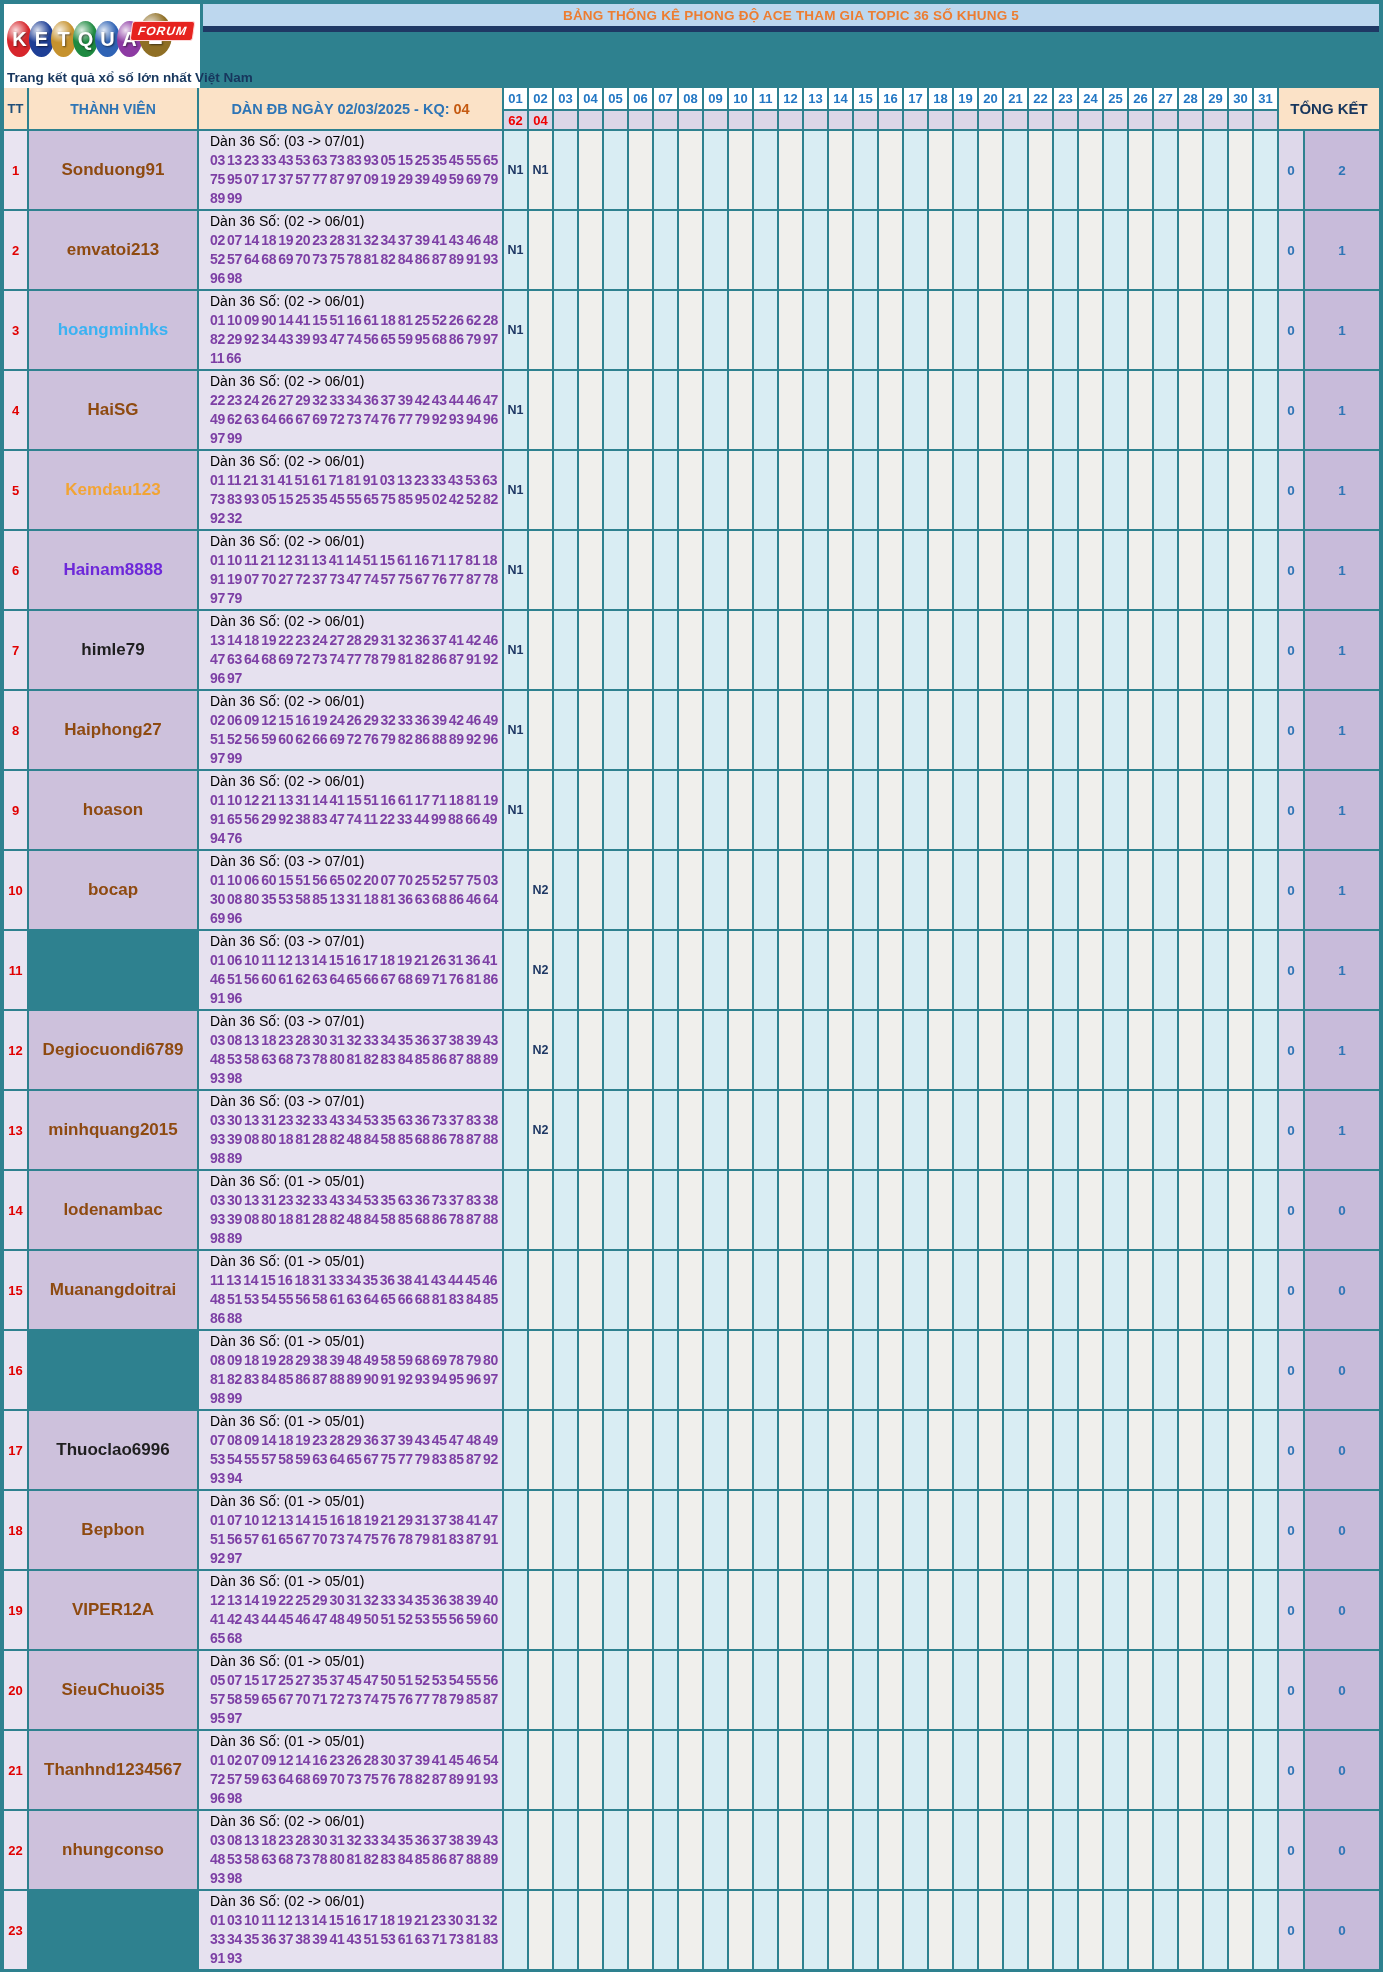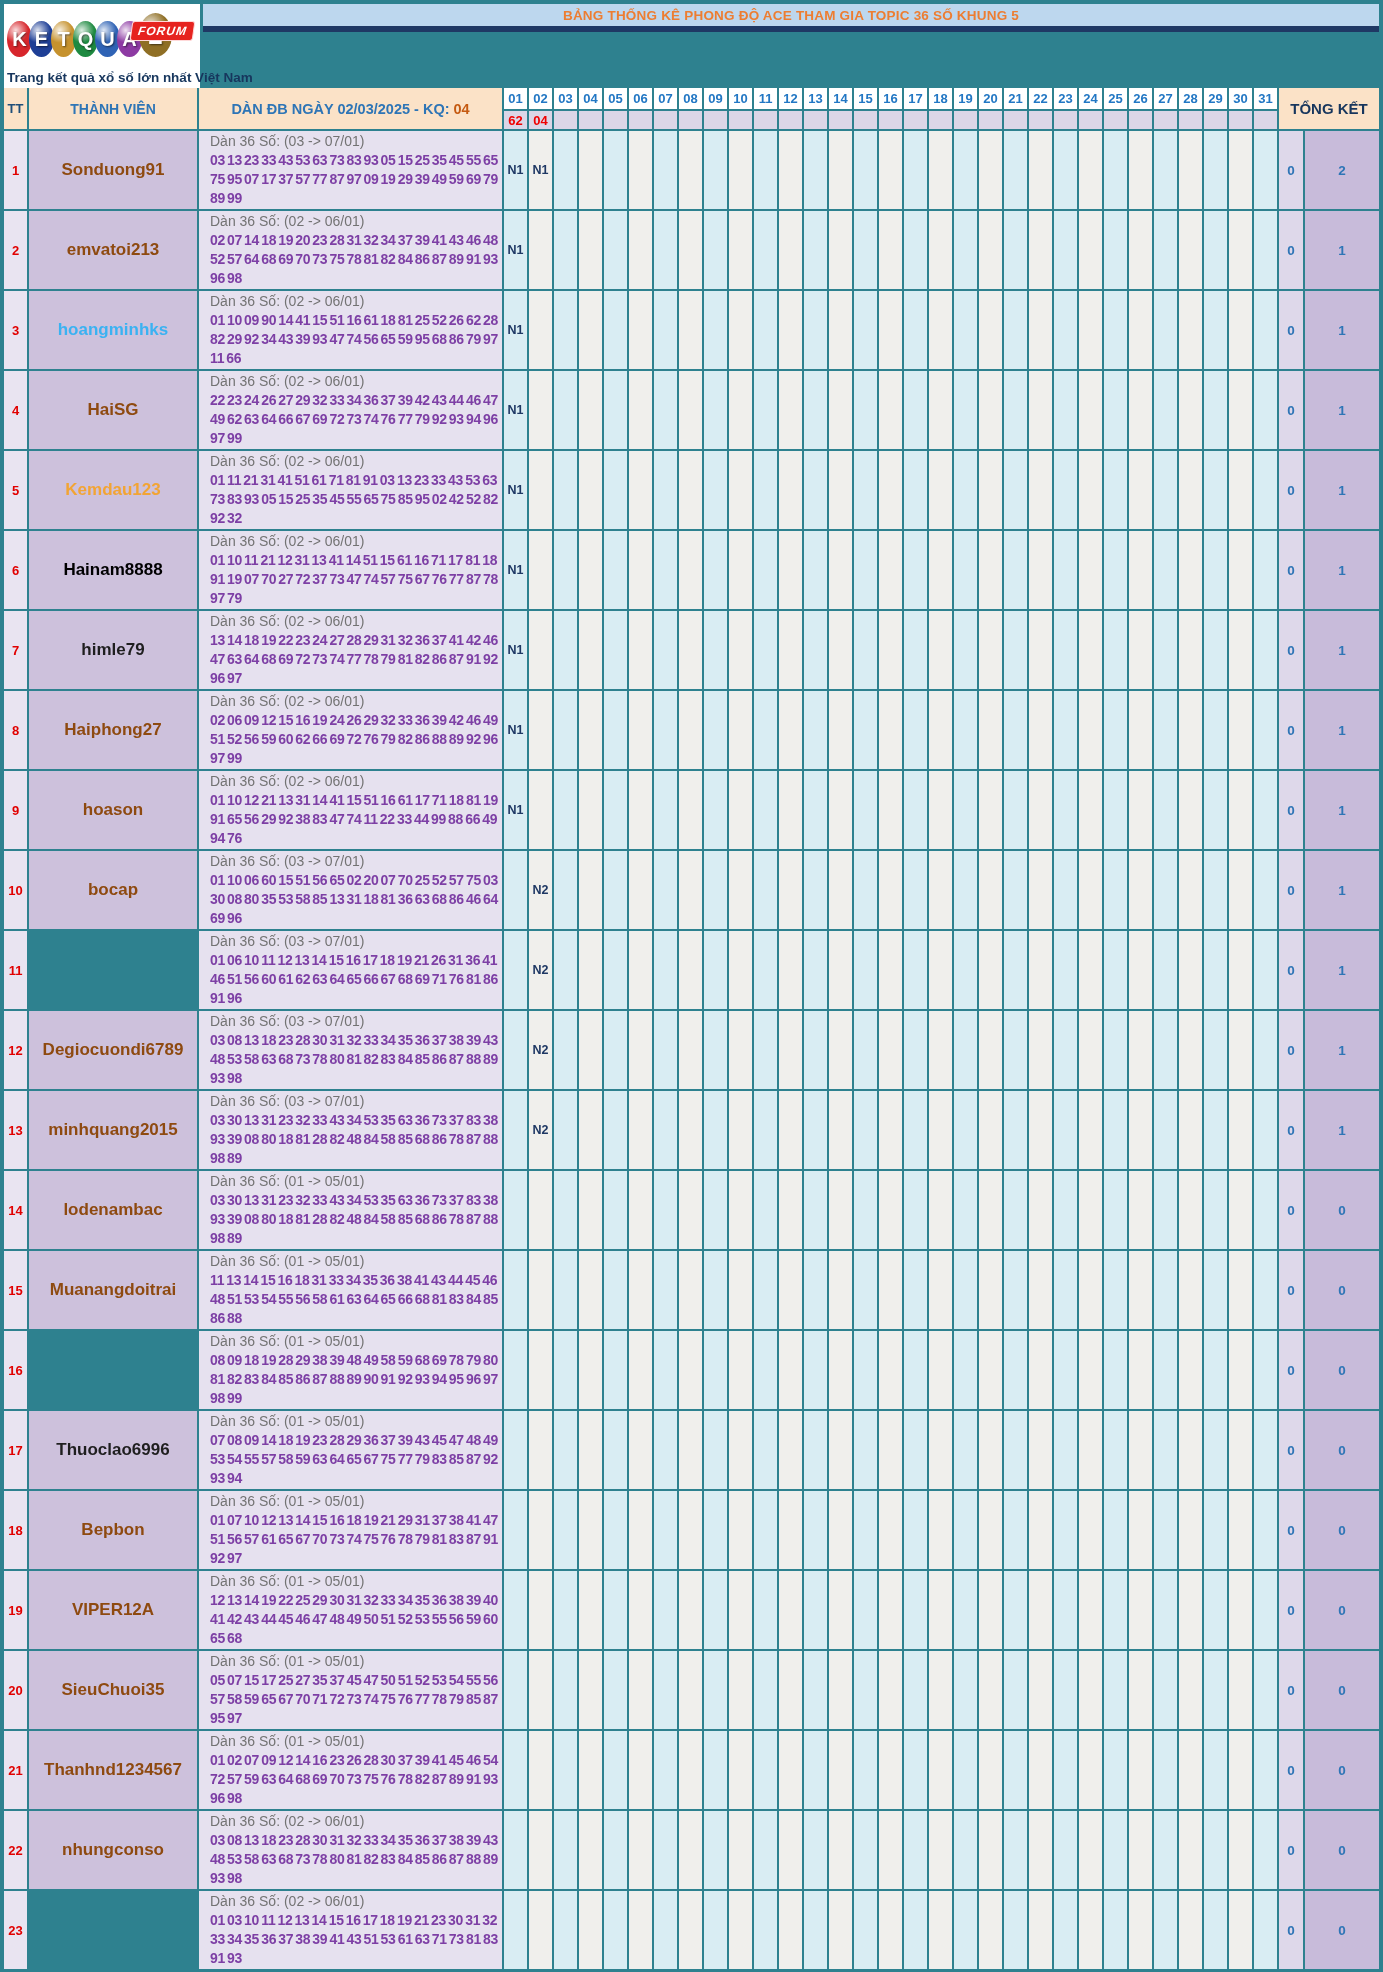--- a/index.html
+++ b/index.html
@@ -31,21 +31,21 @@
   .tt-head{grid-row:1/3;grid-column:1;color:#1f4e79;font-size:13px;}
   .member-head{grid-row:1/3;grid-column:2;color:#2e75b6;font-size:14px;}
   .dan-head{grid-row:1/3;grid-column:3;color:#2e75b6;font-size:14.5px;gap:4px;}
   .dan-head .kq-orange{color:#c55a11;}
   .tk-head{grid-row:1/3;grid-column:35/37;color:#17365d;font-size:15px;}
   .day-head{background:#ffffff;color:#2277c4;font-weight:bold;font-size:13px;}
   .kq-cell{background:#dbd6e7;color:#f00000;font-weight:bold;font-size:13px;}
   .tt-cell{background:#e9e4f1;color:#e10000;font-weight:bold;font-size:13px;}
   .member-cell{background:#cdc1dc;font-weight:bold;font-size:17px;}
   .dan-cell{background:#e6e1ef;flex-direction:column;align-items:flex-start;justify-content:center;padding-left:11px;}
-  .dan-title{font-size:14px;color:#737373;line-height:19px;white-space:nowrap;}
+  .dan-title{font-size:14px;color:#000000;line-height:19px;white-space:nowrap;}
   .dan-line{font-size:14px;font-weight:bold;color:#7d3fa5;line-height:19px;white-space:nowrap;letter-spacing:-.3px;word-spacing:-1.5px;}
   .day-cell{font-weight:bold;font-size:12.5px;color:#1f3864;}
   .day-cell.c1{background:#d9edf3;}
   .day-cell.c2{background:#f0efec;}
   .tk1{background:#ded8ea;color:#2e75b6;font-weight:bold;font-size:13.5px;}
   .tk2{background:#c8bbda;color:#2e75b6;font-weight:bold;font-size:13.5px;}
 </style>
 </head>
 <body>
 
@@ -338,21 +338,21 @@
       <div class="cell day-cell c1" style="grid-area: 7 / 28;"></div>
       <div class="cell day-cell c2" style="grid-area: 7 / 29;"></div>
       <div class="cell day-cell c1" style="grid-area: 7 / 30;"></div>
       <div class="cell day-cell c2" style="grid-area: 7 / 31;"></div>
       <div class="cell day-cell c1" style="grid-area: 7 / 32;"></div>
       <div class="cell day-cell c2" style="grid-area: 7 / 33;"></div>
       <div class="cell day-cell c1" style="grid-area: 7 / 34;"></div>
       <div class="cell tk1" style="grid-area: 7 / 35;">0</div>
       <div class="cell tk2" style="grid-area: 7 / 36;">1</div>
       <div class="cell tt-cell" style="grid-area: 8 / 1;">6</div>
-      <div class="cell member-cell" style="grid-area: 8 / 2; color: #000000;">Hainam8888</div>
+      <div class="cell member-cell" style="grid-area: 8 / 2; color: #6d28d9;">Hainam8888</div>
       <div class="cell dan-cell" style="grid-area: 8 / 3;">
         <div class="dan-title">Dàn 36 Số: (02 -&gt; 06/01)</div>
         <div class="dan-line">01 10 11 21 12 31 13 41 14 51 15 61 16 71 17 81 18</div>
         <div class="dan-line">91 19 07 70 27 72 37 73 47 74 57 75 67 76 77 87 78</div>
         <div class="dan-line">97 79</div>
       </div>
       <div class="cell day-cell c1" style="grid-area: 8 / 4;">N1</div>
       <div class="cell day-cell c2" style="grid-area: 8 / 5;"></div>
       <div class="cell day-cell c1" style="grid-area: 8 / 6;"></div>
       <div class="cell day-cell c2" style="grid-area: 8 / 7;"></div>

